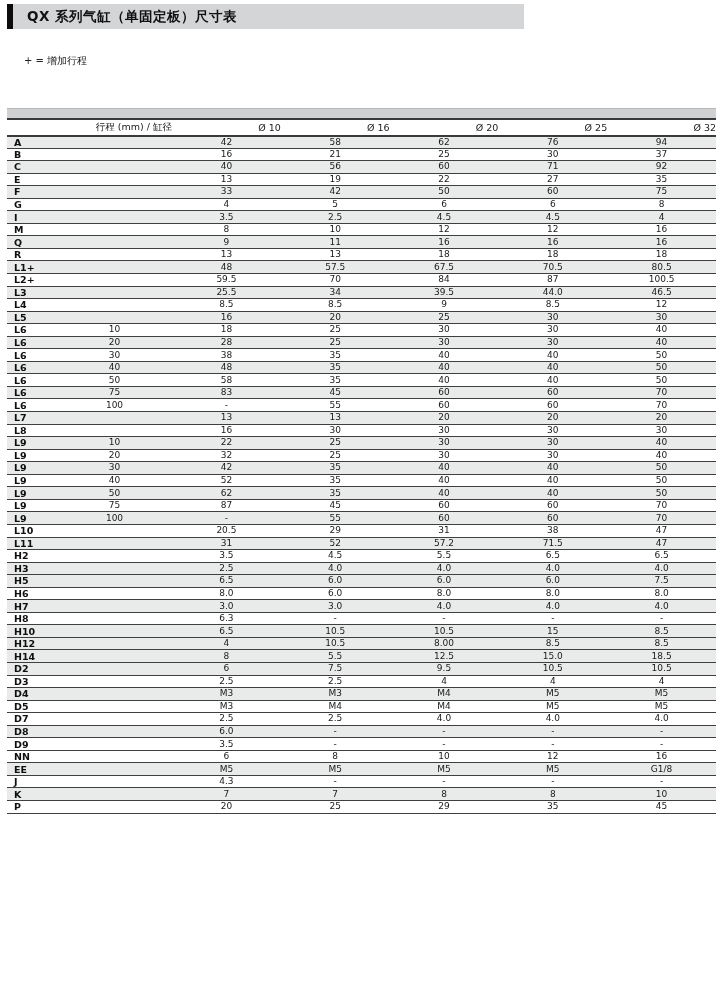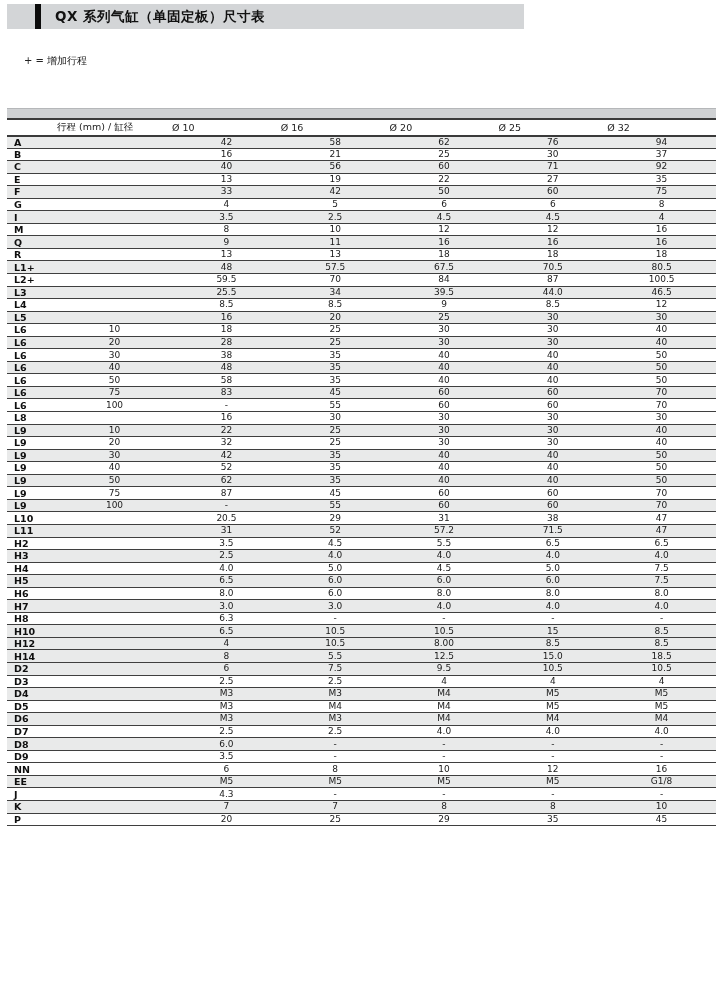--- a/index.html
+++ b/index.html
@@ -5,21 +5,21 @@
   * { box-sizing: border-box; margin: 0; padding: 0; }
   html, body { background: #ffffff; }
   body {
     width: 723px; height: 984px; position: relative; overflow: hidden;
     font-family: "DejaVu Sans", "Liberation Sans", sans-serif;
     color: #1a1a1a;
     -webkit-font-smoothing: antialiased;
   }
   .title-bar {
     position: absolute; left: 7px; top: 4px; width: 517px; height: 25px;
-    background: #d3d5d7; display: flex; align-items: center; padding-left: 28px;
+    background: #d3d5d7; display: flex; align-items: center;
   }
   .title-accent {
     display: inline-block; width: 6px; height: 25px; background: #0c0c0c;
     flex: 0 0 6px;
   }
   .page-title {
     font-size: 13.5px; font-weight: bold; color: #111; margin-left: 14px;
     letter-spacing: 0.5px; white-space: nowrap;
   }
   .note {
@@ -27,21 +27,21 @@
   }
   .table-wrap { position: absolute; left: 7px; top: 108px; width: 709px; }
   .top-band {
     height: 12px; background: #cfd1d3;
     border-top: 1px solid #b5b7b9;
     border-bottom: 2px solid #3a3a3a;
   }
   table { width: 709px; border-collapse: collapse; table-layout: fixed; }
   thead th {
     font-weight: normal; font-size: 9.5px; color: #222;
-    height: 15.5px; text-align: left; vertical-align: middle; padding: 0;
+    height: 15.5px; text-align: right; vertical-align: middle; padding: 0;
     border-bottom: 2px solid #3a3a3a; background: #ffffff;
     white-space: nowrap;
   }
   tbody td {
     font-size: 9px; text-align: center; vertical-align: middle;
     height: 12.55px; line-height: 11px; padding: 0;
     border-bottom: 1.5px solid #3f3f3f;
     white-space: nowrap;
   }
   tbody td.rowlabel {
@@ -276,20 +276,29 @@
         </tr>
         <tr class="plain">
           <td class="rowlabel">L6</td>
           <td class="stroke">100</td>
           <td>-</td>
           <td>55</td>
           <td>60</td>
           <td>60</td>
           <td>70</td>
         </tr>
+        <tr class="shaded">
+          <td class="rowlabel">L7</td>
+          <td class="stroke"></td>
+          <td>13</td>
+          <td>13</td>
+          <td>20</td>
+          <td>20</td>
+          <td>20</td>
+        </tr>
         <tr class="plain">
           <td class="rowlabel">L8</td>
           <td class="stroke"></td>
           <td>16</td>
           <td>30</td>
           <td>30</td>
           <td>30</td>
           <td>30</td>
         </tr>
         <tr class="shaded">
@@ -384,29 +393,20 @@
         </tr>
         <tr class="shaded">
           <td class="rowlabel">H3</td>
           <td class="stroke"></td>
           <td>2.5</td>
           <td>4.0</td>
           <td>4.0</td>
           <td>4.0</td>
           <td>4.0</td>
         </tr>
-        <tr class="plain">
-          <td class="rowlabel">H4</td>
-          <td class="stroke"></td>
-          <td>4.0</td>
-          <td>5.0</td>
-          <td>4.5</td>
-          <td>5.0</td>
-          <td>7.5</td>
-        </tr>
         <tr class="shaded">
           <td class="rowlabel">H5</td>
           <td class="stroke"></td>
           <td>6.5</td>
           <td>6.0</td>
           <td>6.0</td>
           <td>6.0</td>
           <td>7.5</td>
         </tr>
         <tr class="plain">
@@ -492,29 +492,20 @@
         </tr>
         <tr class="plain">
           <td class="rowlabel">D5</td>
           <td class="stroke"></td>
           <td>M3</td>
           <td>M4</td>
           <td>M4</td>
           <td>M5</td>
           <td>M5</td>
         </tr>
-        <tr class="shaded">
-          <td class="rowlabel">D6</td>
-          <td class="stroke"></td>
-          <td>M3</td>
-          <td>M3</td>
-          <td>M4</td>
-          <td>M4</td>
-          <td>M4</td>
-        </tr>
         <tr class="plain">
           <td class="rowlabel">D7</td>
           <td class="stroke"></td>
           <td>2.5</td>
           <td>2.5</td>
           <td>4.0</td>
           <td>4.0</td>
           <td>4.0</td>
         </tr>
         <tr class="shaded">

